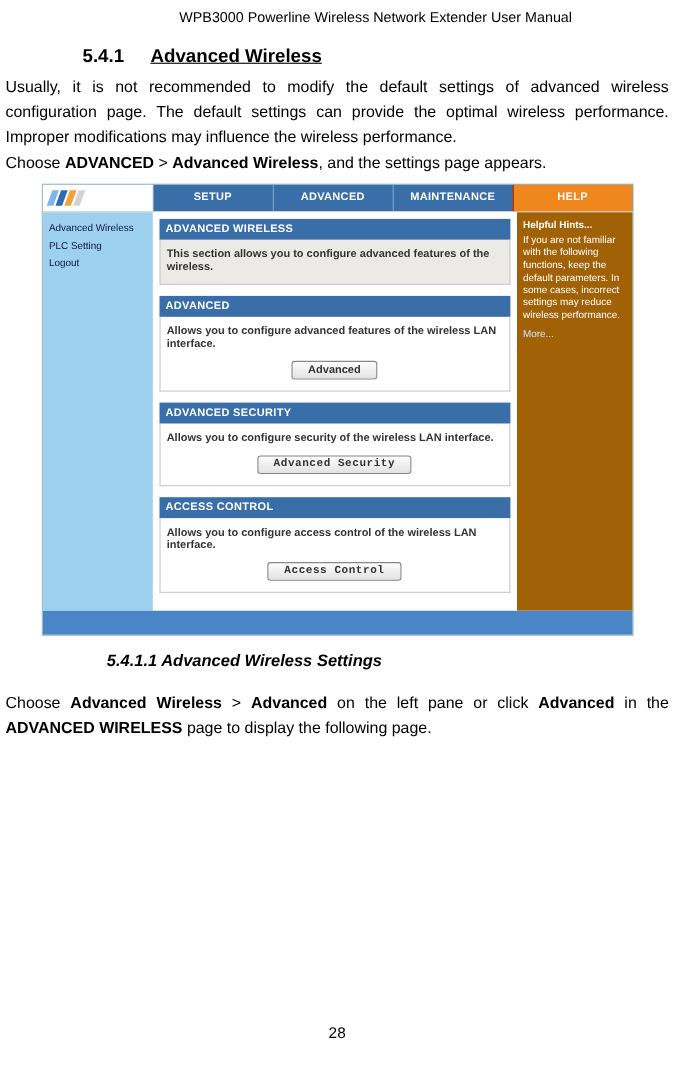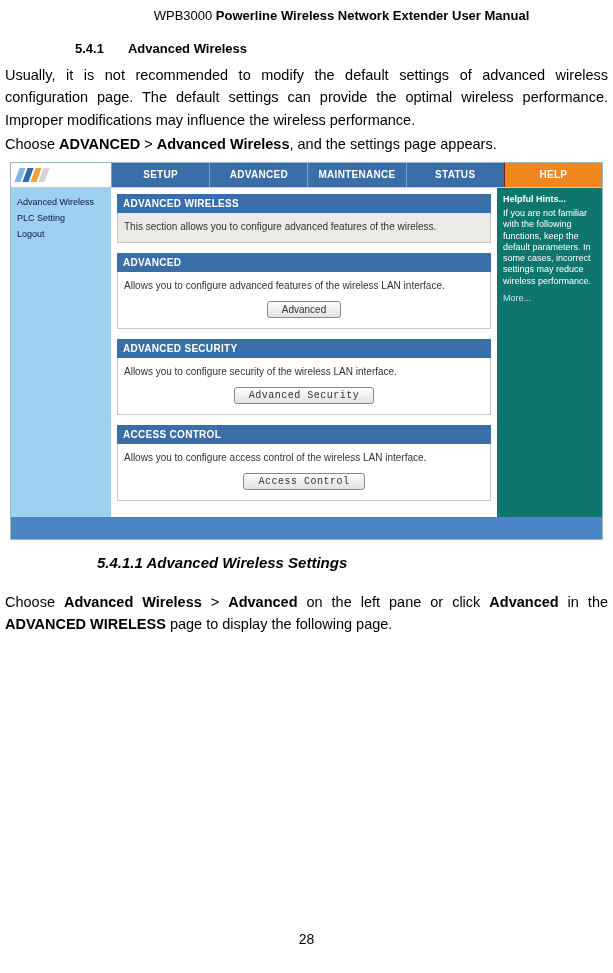--- a/index.html
+++ b/index.html
@@ -11,37 +11,38 @@
       color: #000;
       position: relative;
       padding: 8px 5px 0 5px;
     }
     .header-title {
       text-align: center;
       font-size: 13px;
       margin-bottom: 18px;
       padding-left: 70px;
     }
-    .header-title .light { font-weight: bold; }
+    .header-title .light { font-weight: normal; }
     .section-h1 {
-      font-size: 13px;
+      font-size: 17px;
       font-weight: bold;
       margin: 0 0 8px 70px;
+      text-decoration: underline;
     }
     .section-h1 .num { display:inline-block; margin-right: 24px; }
     .body-text {
       font-size: 14.5px;
       line-height: 1.55;
       text-align: justify;
       margin: 0 0 2px 0;
     }
     .body-text.last { margin-bottom: 6px; }
     .bold { font-weight: bold; }
     .router-ui {
-      width: 593px;
+      width: 538px;
       border: 1px solid #9bb;
       margin: 0 auto 14px auto;
       font-size: 10px;
     }
     .router-tabs {
       display: flex;
       height: 24px;
       background: #3a6ea8;
     }
     .logo-cell {
@@ -99,36 +100,37 @@
       font-size: 10px;
       padding: 4px 6px;
       letter-spacing: 0.3px;
     }
     .panel-body {
       border: 1px solid #c9c9c9;
       border-top: none;
       padding: 8px 6px 10px 6px;
       font-size: 10px;
       color: #333;
+      font-weight: bold;
     }
     .panel-body.shaded { background: #eceae6; }
     .panel-btn-row { text-align: center; margin-top: 10px; }
     .gbtn {
       display: inline-block;
       border: 1px solid #888;
       border-radius: 3px;
       background: linear-gradient(#fdfdfd, #e2e2e2);
       font-size: 10px;
       padding: 2px 14px;
       font-family: Arial, sans-serif;
     }
     .gbtn.mono { font-family: "Courier New", monospace; letter-spacing: 0.5px; }
     .help-col {
       width: 105px;
-      background: #0f766e;
+      background: #a16207;
       color: #fff;
       padding: 6px 6px;
       font-size: 9px;
       line-height: 1.25;
     }
     .help-head { font-weight: bold; margin-bottom: 3px; }
     .help-more { color: #cde8ff; margin-top: 6px; cursor: default; }
     .router-footer {
       height: 22px;
       background: #4a86c5;
@@ -168,21 +170,20 @@
   <div class="router-tabs">
     <div class="logo-cell">
       <div class="logo-bar lb1"></div>
       <div class="logo-bar lb2"></div>
       <div class="logo-bar lb3"></div>
       <div class="logo-bar lb4"></div>
     </div>
     <div class="tab">SETUP</div>
     <div class="tab">ADVANCED</div>
     <div class="tab">MAINTENANCE</div>
-    <div class="tab">STATUS</div>
     <div class="tab help">HELP</div>
   </div>
   <div class="router-body">
     <div class="sidebar">
       <div class="sidebar-item">Advanced Wireless</div>
       <div class="sidebar-item">PLC Setting</div>
       <div class="sidebar-item">Logout</div>
     </div>
     <div class="main-col">
 

